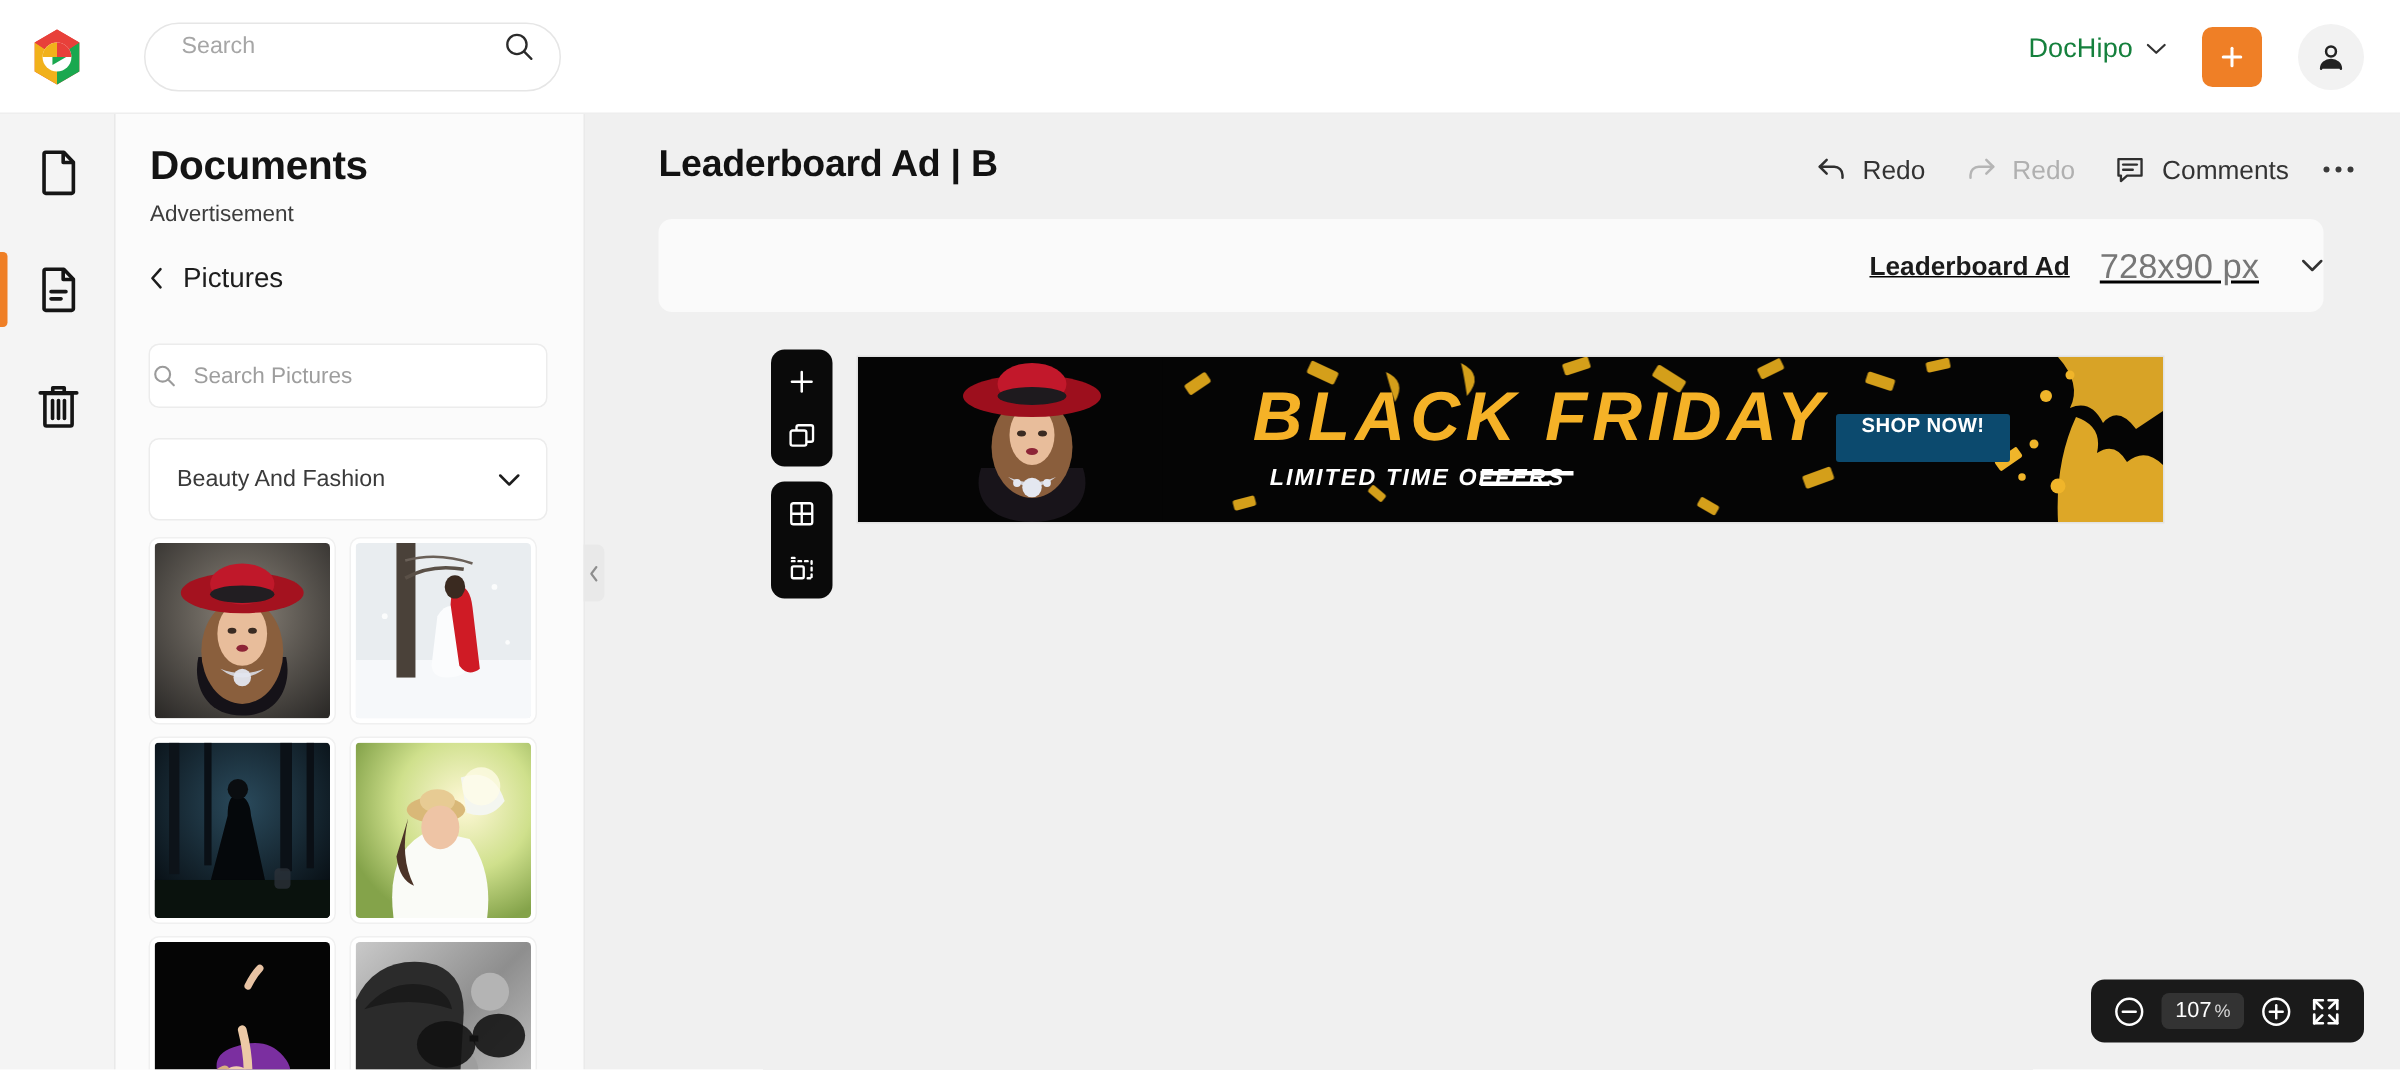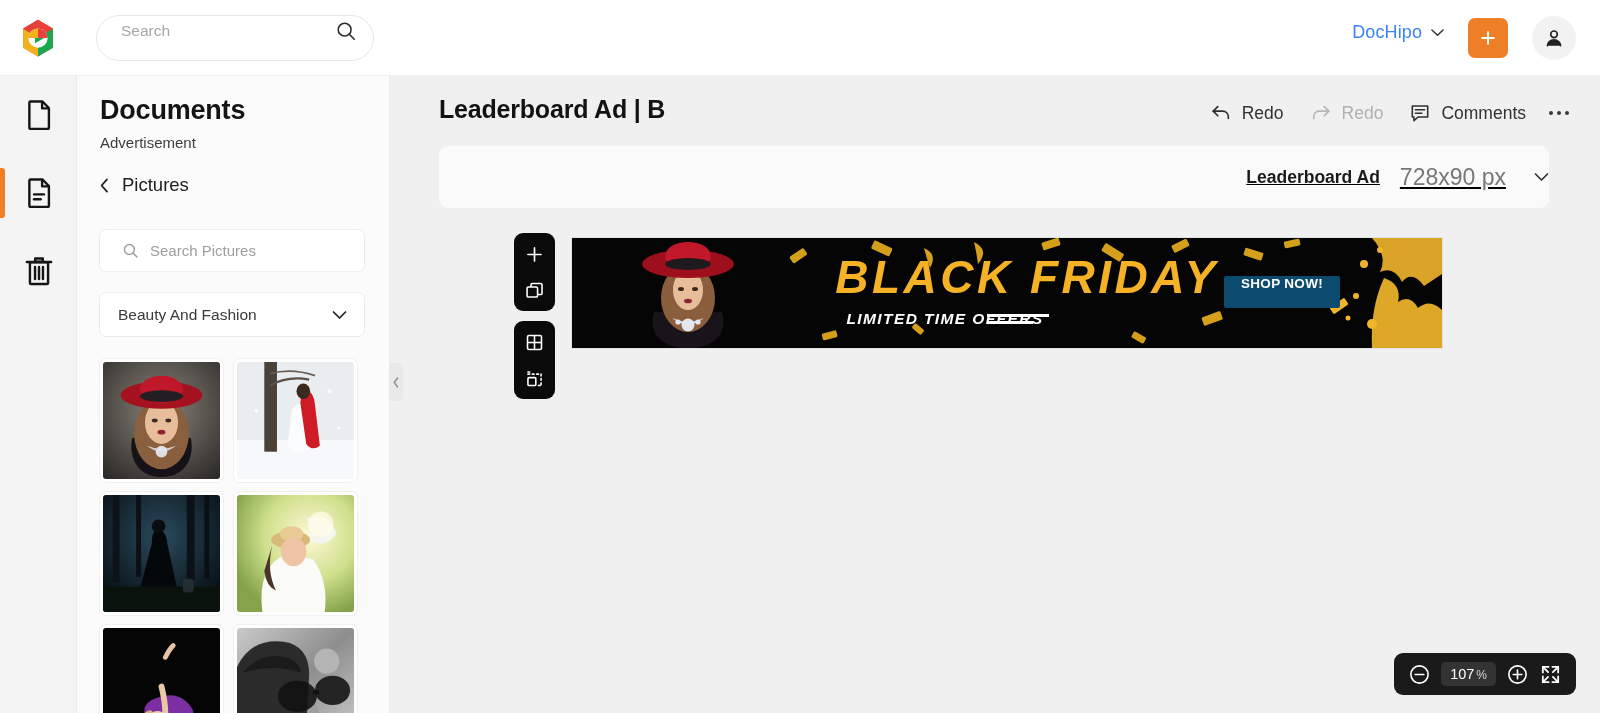--- a/index.html
+++ b/index.html
@@ -30,21 +30,21 @@
     flex: 1; border: none; outline: none; font-size: 15.5px;
     color: #444; font-family: "Liberation Sans", sans-serif; background: transparent;
   }
   .search-box input::placeholder { color: #a6a6a6; }
   .search-ico { width: 22px; height: 22px; flex: none; }
 
   .brand-menu {
     position: absolute; right: 156px; top: 22px;
     display: flex; align-items: center; gap: 9px; cursor: pointer;
   }
-  .brand-name { font-size: 18px; color: #3b82f6; letter-spacing: .1px; }
+  .brand-name { font-size: 18px; color: #15803d; letter-spacing: .1px; }
   .chev-sm { width: 13px; height: 9px; }
 
   .plus-btn {
     position: absolute; right: 92px; top: 18px; width: 40px; height: 40px;
     background: #ef7f26; border-radius: 7px; display: flex;
     align-items: center; justify-content: center; cursor: pointer;
   }
   .plus-btn svg { width: 20px; height: 20px; }
 
   .avatar-btn {
@@ -82,31 +82,31 @@
   .panel-back {
     position: absolute; left: 23px; top: 98px; display: flex; align-items: center;
     gap: 13px; cursor: pointer;
   }
   .back-chev { width: 9px; height: 15px; }
   .panel-back-label { font-size: 18.5px; color: #1d1d1d; }
 
   .pic-search {
     position: absolute; left: 22px; top: 153px; width: 266px; height: 43px;
     border: 1px solid #ececec; border-radius: 7px; background: #fff;
-    display: flex; align-items: center; padding: 0 22px;
+    display: flex; align-items: center; padding: 0 1px;
   }
   .pic-search .mag { width: 17px; height: 17px; flex: none; margin-right: 9px; }
   .pic-search input {
     flex: 1; border: none; outline: none; font-size: 15px; color: #444;
     font-family: "Liberation Sans", sans-serif; background: transparent;
   }
   .pic-search input::placeholder { color: #9e9e9e; }
 
   .cat-select {
-    position: absolute; left: 22px; top: 216px; width: 266px; height: 45px;
+    position: absolute; left: 22px; top: 216px; width: 266px; height: 55px;
     border: 1px solid #ececec; border-radius: 7px; background: #fff;
     display: flex; align-items: center; justify-content: space-between;
     padding: 0 17px 0 18px; cursor: pointer; gap: 36px;
   }
   .cat-label { font-size: 15.5px; color: #3a3a3a; }
   .cat-chev { width: 15px; height: 10px; }
 
   .thumbs {
     position: absolute; left: 22px; top: 282px; width: 280px; height: 355px;
     display: flex; flex-wrap: wrap; gap: 8px 9px; align-content: flex-start;

